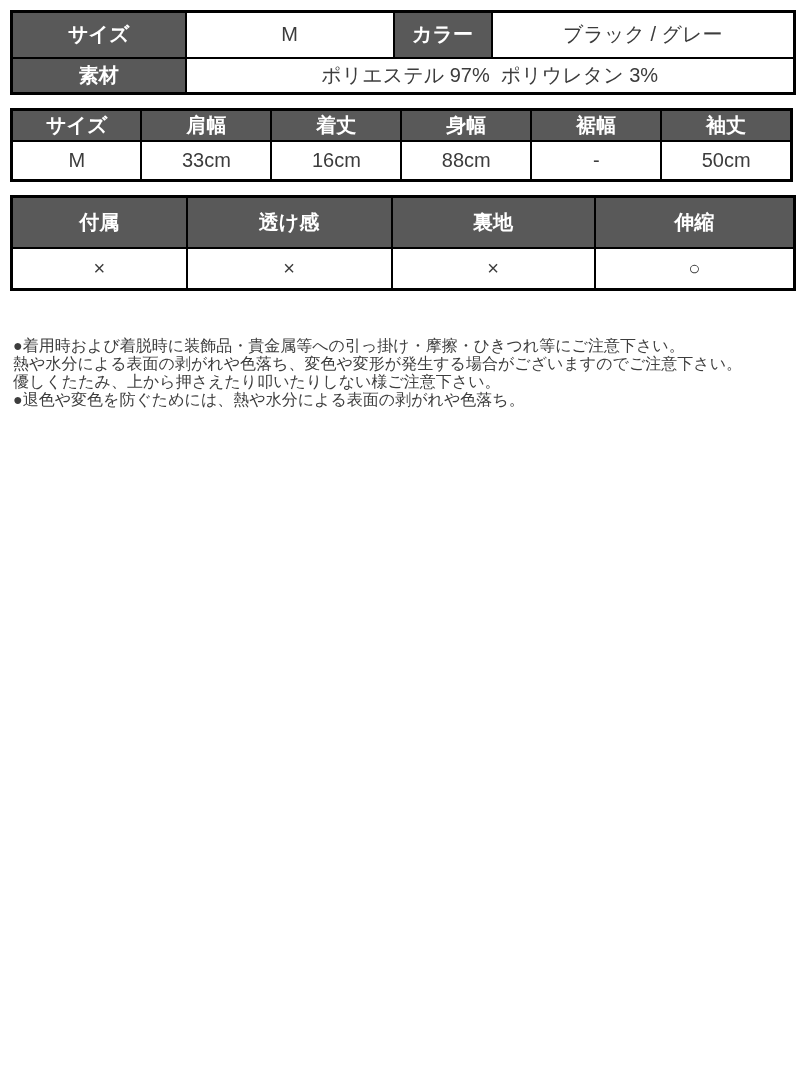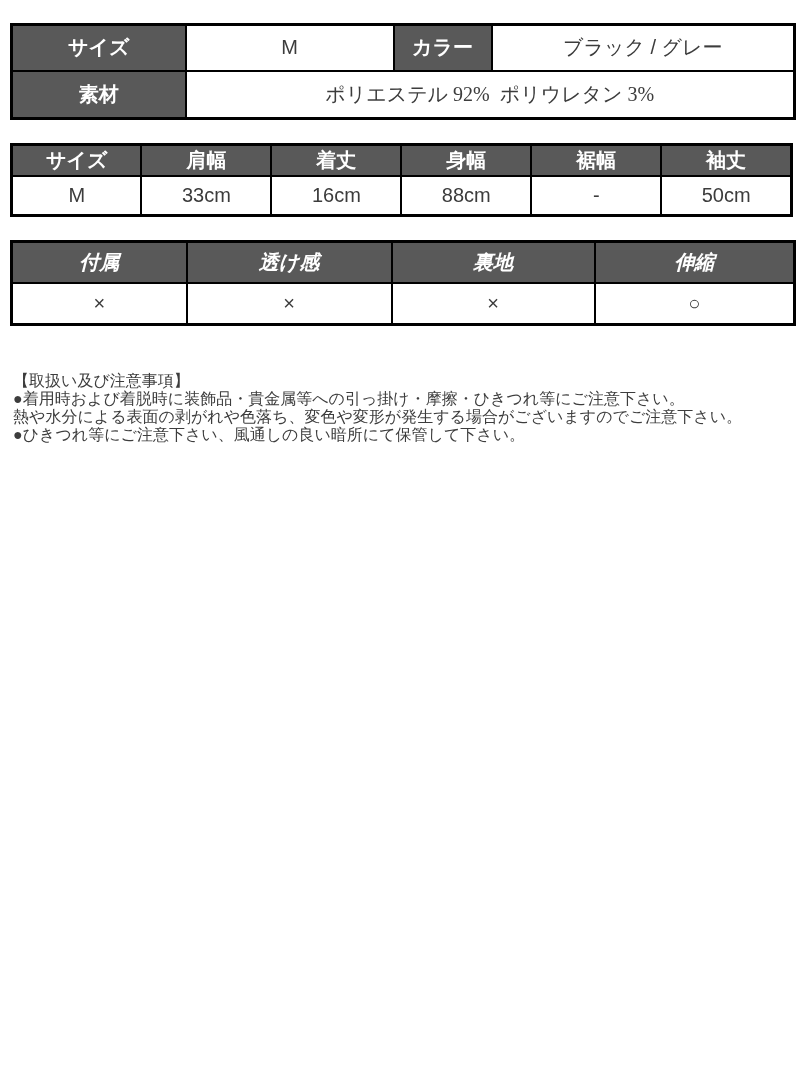--- a/index.html
+++ b/index.html
@@ -17,21 +17,20 @@
     background:#ffffff;
     overflow:hidden;
     font-family:"Liberation Sans","DejaVu Sans",sans-serif;
   }
   table.spec{
     border-collapse:collapse;
     table-layout:fixed;
     width:783px;
     margin-left:10px;
     border:3px solid var(--border);
-    margin-top:23px;
   }
   table.spec th,table.spec td{
     border:2px solid var(--border);
     text-align:center;
     vertical-align:middle;
     padding:0;
     overflow:hidden;
   }
   table.spec th{
     background:var(--header-bg);
@@ -40,30 +39,30 @@
     font-size:20px;
   }
   table.spec td{
     background:#ffffff;
     color:var(--value-text);
     font-weight:normal;
     font-size:20px;
   }
   .summary{margin-top:10px;}
   .summary tr.r1{height:46px;}
-  .summary tr.r2{height:48px;font-family:Liberation Serif, serif;}
+  .summary tr.r2{height:36px;}
   .prewrap{white-space:pre-wrap;}
 
   .size-chart{margin-top:13px;}
   .size-chart tr.head{height:31px;}
   .size-chart tr.vals{height:40px;}
   .size-chart th{font-size:19px;}
 
   .attributes{margin-top:13px;}
-  .attributes tr.head{height:41px;font-style:italic;}
+  .attributes tr.head{height:51px;}
   .attributes tr.vals{height:42px;}
   .attributes td{font-size:28px;color:#4a4a4a;}
 
   .notes{
     margin:46px 0 0 13px;
     font-size:16px;
     line-height:18px;
     color:var(--note-text);
     white-space:nowrap;
   }
@@ -83,21 +82,21 @@
     </colgroup>
     <tbody>
       <tr class="r1">
         <th>サイズ</th>
         <td>M</td>
         <th>カラー</th>
         <td>ブラック / グレー</td>
       </tr>
       <tr class="r2">
         <th>素材</th>
-        <td colspan="3" class="prewrap">ポリエステル 92%  ポリウレタン 3%</td>
+        <td colspan="3" class="prewrap">ポリエステル 97%  ポリウレタン 3%</td>
       </tr>
     </tbody>
   </table>
 
   <table class="spec size-chart">
     <colgroup>
       <col style="width:16.66%">
         <col style="width:16.66%">
         <col style="width:16.66%">
       <col style="width:16.66%">
@@ -141,19 +140,19 @@
       <tr class="vals">
         <td>×</td>
         <td>×</td>
         <td>×</td>
         <td>○</td>
       </tr>
     </tbody>
   </table>
 
   <div class="notes">
-    <div class="note-line">【取扱い及び注意事項】</div>
     <div class="note-line">●着用時および着脱時に装飾品・貴金属等への引っ掛け・摩擦・ひきつれ等にご注意下さい。</div>
     <div class="note-line">熱や水分による表面の剥がれや色落ち、変色や変形が発生する場合がございますのでご注意下さい。</div>
-    <div class="note-line">●ひきつれ等にご注意下さい、風通しの良い暗所にて保管して下さい。</div>
+    <div class="note-line">優しくたたみ、上から押さえたり叩いたりしない様ご注意下さい。</div>
+    <div class="note-line">●退色や変色を防ぐためには、熱や水分による表面の剥がれや色落ち。</div>
   </div>
 
 </div>
 
 </body></html>

